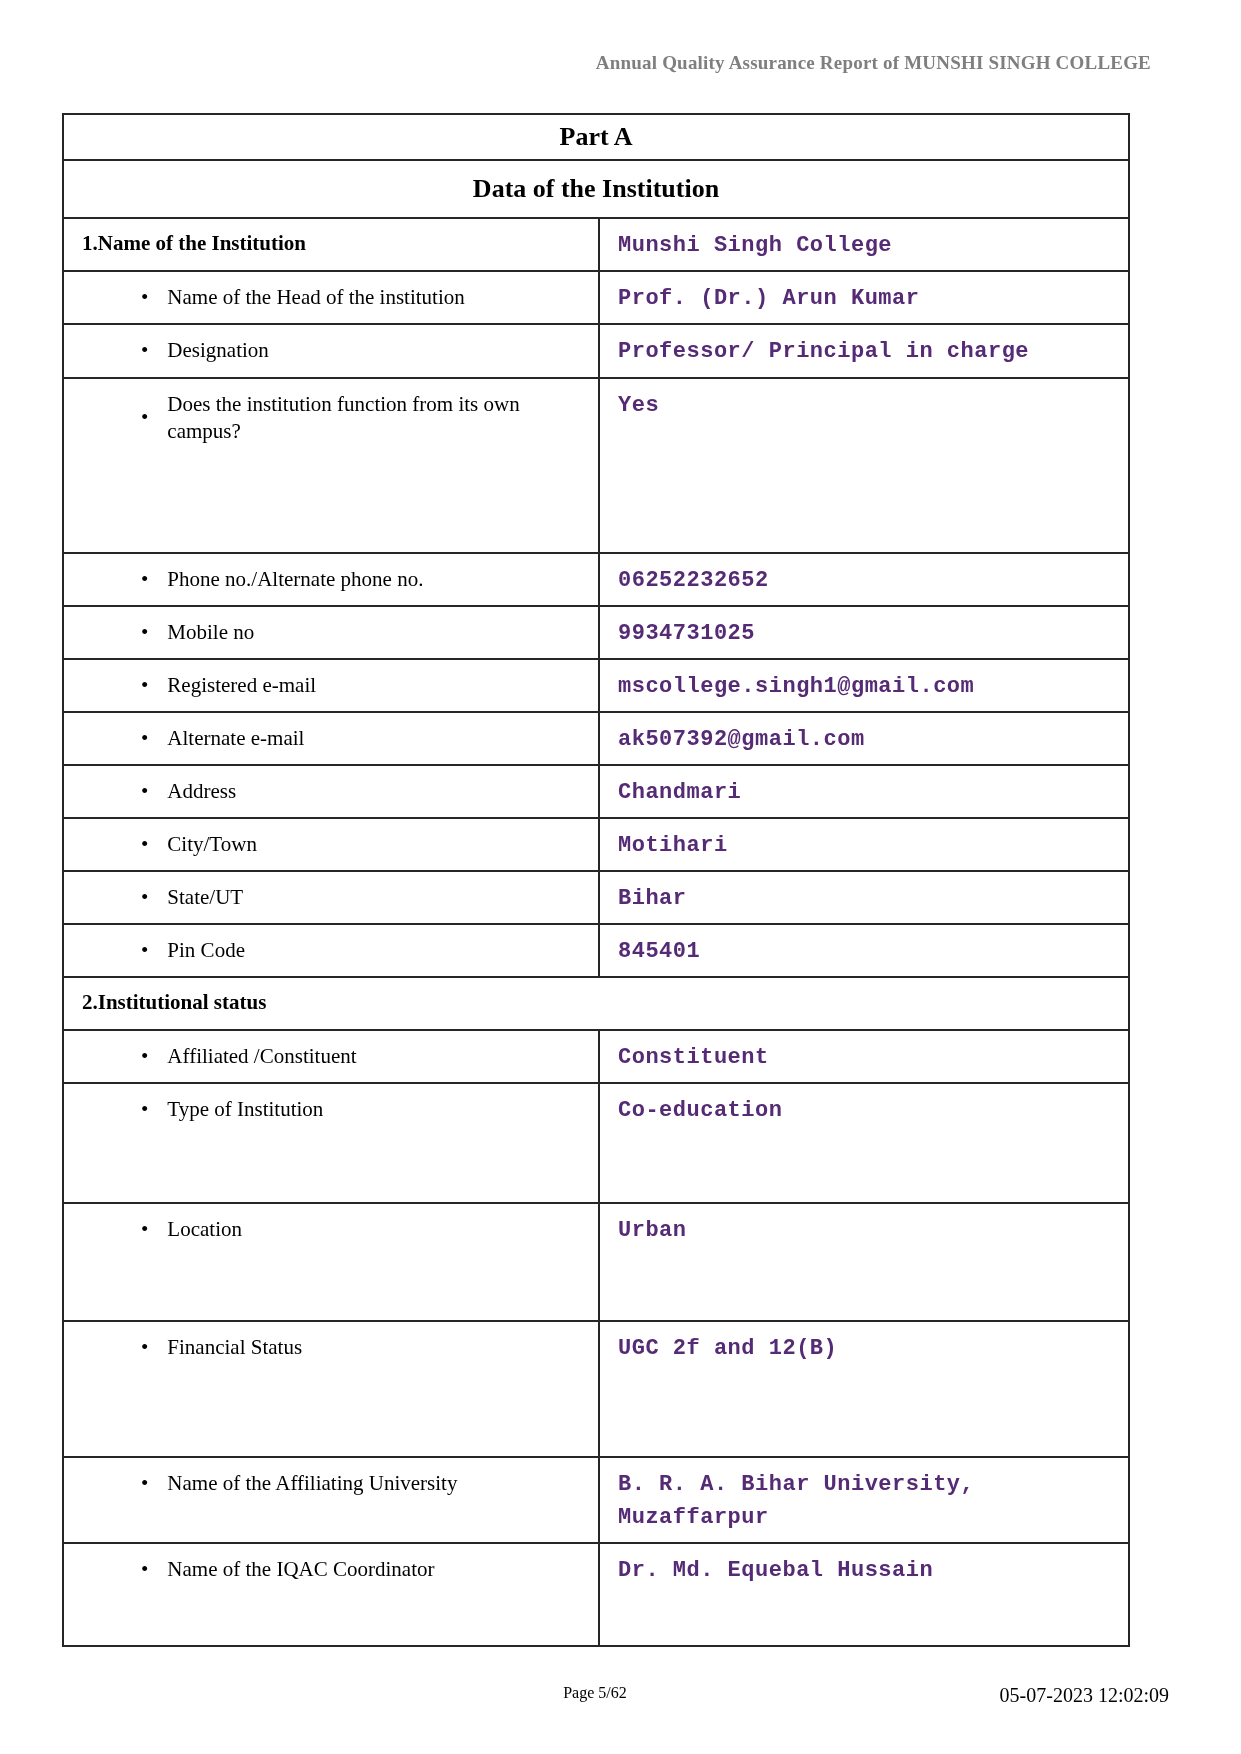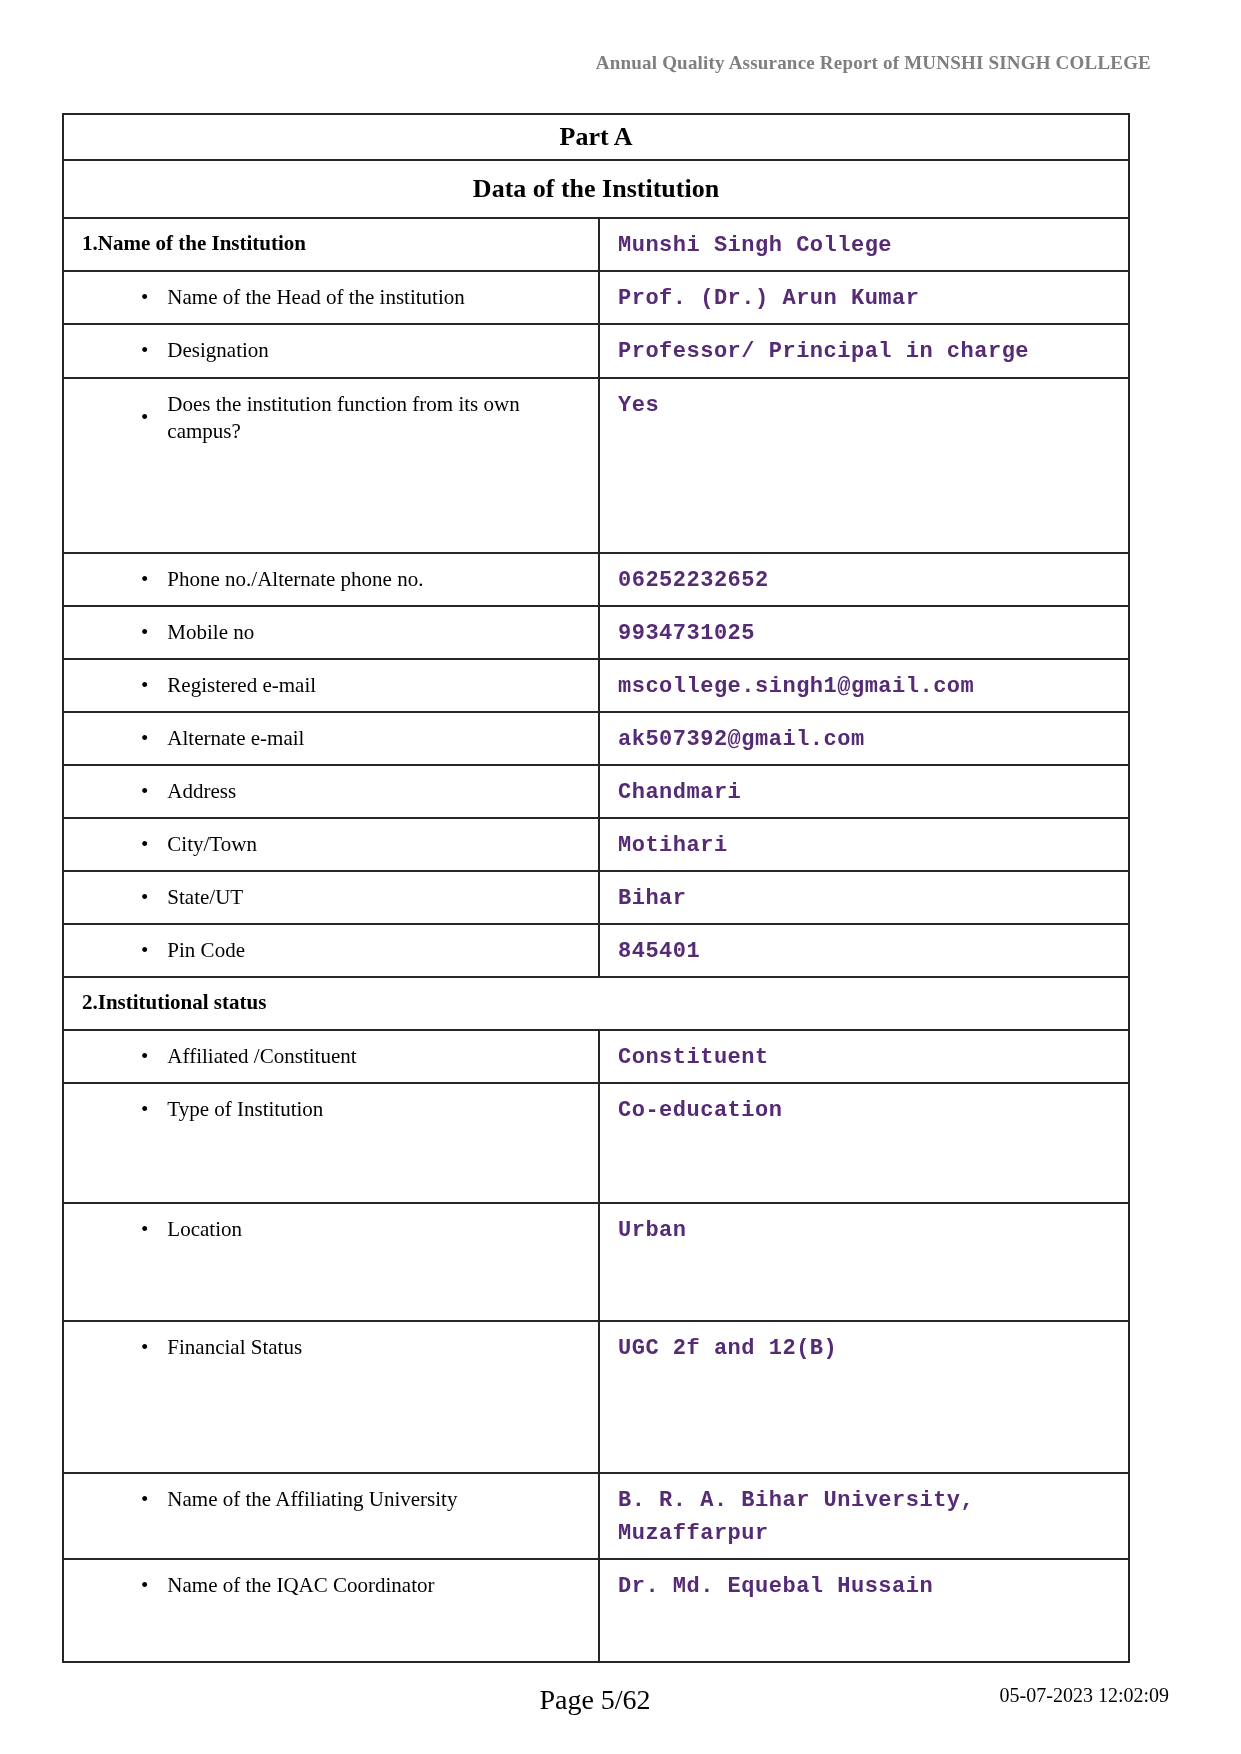--- a/index.html
+++ b/index.html
@@ -60,21 +60,21 @@
     font-weight:bold;
     font-size:22px;
     line-height:1.5;
     color:var(--value-color);
     padding:10px 10px 8px 18px;
     max-width:480px;
     letter-spacing:0.5px;
   }
   .page-footer-page {
     position:absolute; top:1684px; left:62px; width:1066px;
-    text-align:center; font-size:28px;
+    text-align:center; font-size:16px;
   }
   .page-footer-time {
     position:absolute; top:1684px; right:72px;
     font-size:20px;
   }
 </style>
 </head>
 <body style="--value-color: #562B75; --border-color: #262626; --header-color: #7f7f7f;">
 
 <div class="page-header">Annual Quality Assurance Report of MUNSHI SINGH COLLEGE</div>
@@ -253,21 +253,21 @@
         <td>
           <div class="bullet-wrap">
             <span class="bullet-icon"></span>
             <span class="label-text">Location</span>
           </div>
         </td>
         <td>
           <div class="value-text">Urban</div>
         </td>
       </tr>
-      <tr style="height: 152px;">
+      <tr style="height: 136px;">
         <td>
           <div class="bullet-wrap">
             <span class="bullet-icon"></span>
             <span class="label-text">Financial Status</span>
           </div>
         </td>
         <td>
           <div class="value-text">UGC 2f and 12(B)</div>
         </td>
       </tr>

